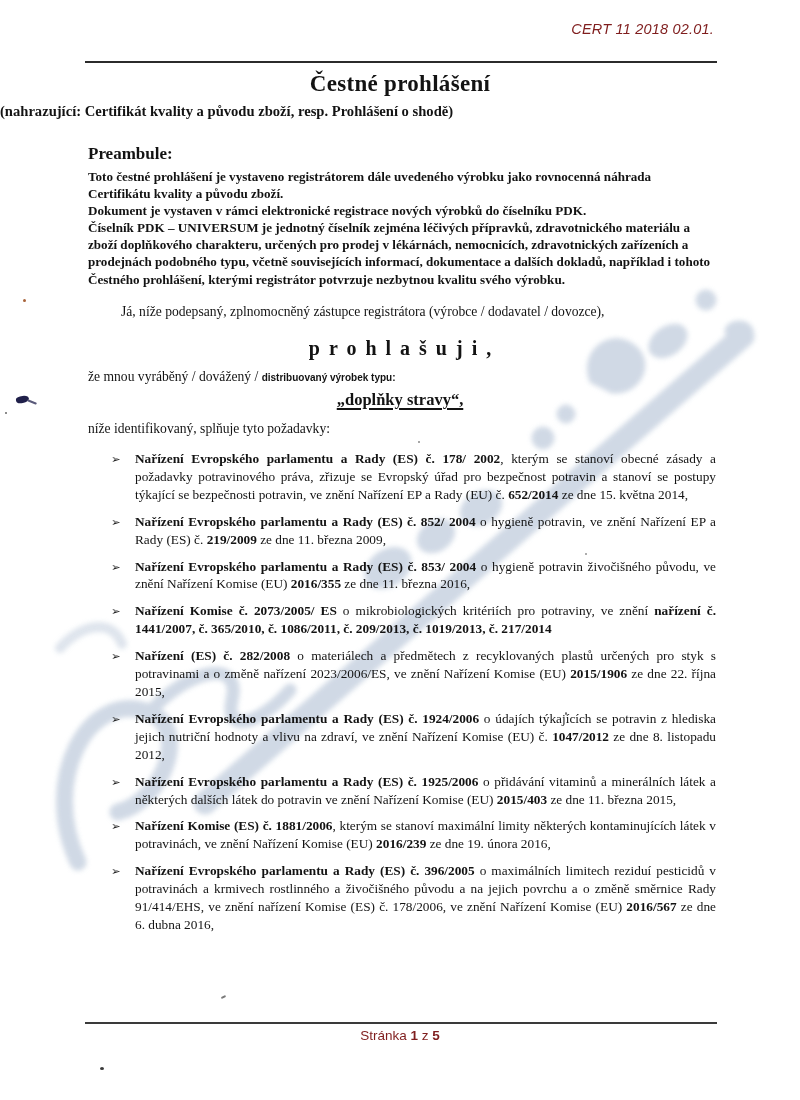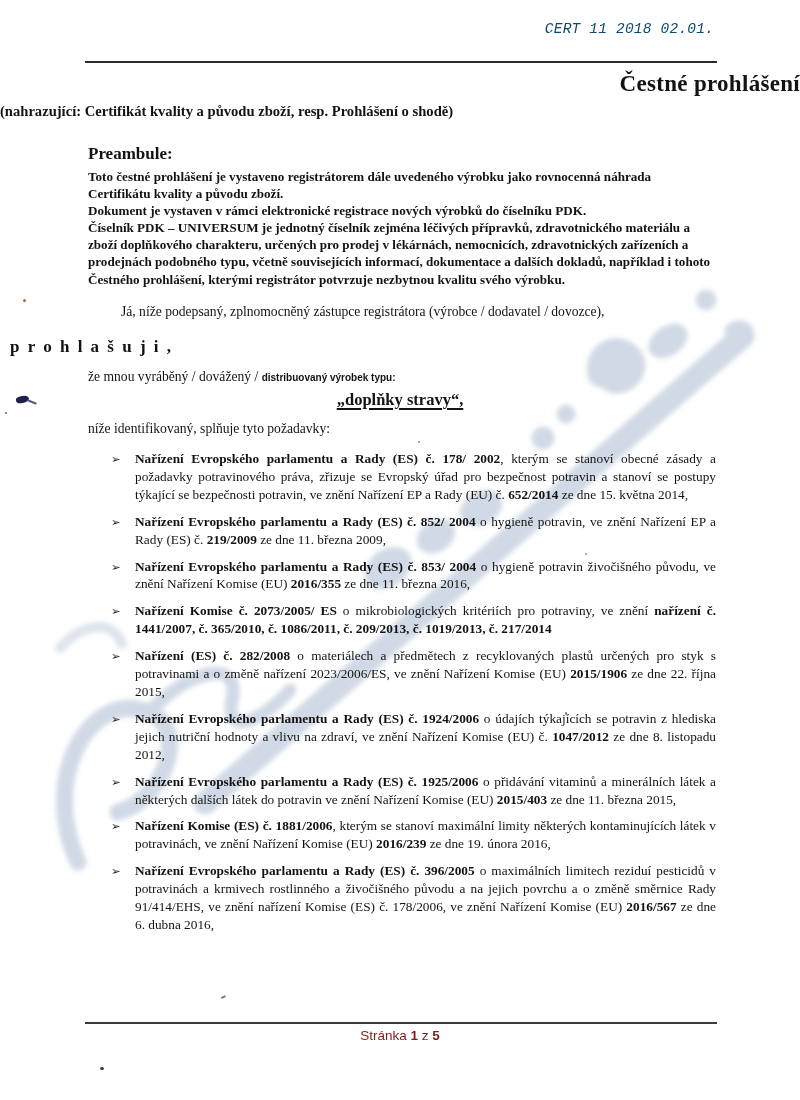--- a/index.html
+++ b/index.html
@@ -6,49 +6,49 @@
   body{
     width:800px;height:1100px;background:#ffffff;position:relative;
     font-family:"Liberation Serif", serif;color:#131313;overflow:hidden;
   }
   .page{position:absolute;inset:0;}
   .wm{position:absolute;left:0;top:0;z-index:0;}
   .content{position:absolute;inset:0;z-index:1;}
 
   .doc-code{
     position:absolute;top:21px;right:86px;
-    font-family:Liberation Mono, monospace;font-style:italic;
-    font-size:14.5px;letter-spacing:.2px;color:#0c4a6e;
+    font-family:Liberation Sans, sans-serif;font-style:italic;
+    font-size:14.5px;letter-spacing:.2px;color:#7f1d1d;
   }
   .top-rule{position:absolute;left:85px;right:83px;top:61px;border-top:2px solid #2b2b2b;}
 
   .title{
-    position:absolute;left:0;right:0;top:71px;text-align:right;
+    position:absolute;left:0;right:0;top:71px;text-align:center;
     font-size:23px;font-weight:bold;letter-spacing:.3px;
   }
   .subtitle{
     position:absolute;left:0;right:0;top:103px;text-align:left;
     font-size:14.6px;font-weight:bold;
   }
 
   .preambule{position:absolute;left:88px;right:84px;top:144px;}
   .preambule h2{
     margin:0 0 4px 0;font-size:17px;font-weight:bold;
   }
   .preambule p{
     margin:0;font-size:13.1px;font-weight:bold;line-height:17.1px;
   }
 
   .intro{
     position:absolute;left:88px;right:84px;top:304px;
     font-size:13.6px;text-indent:33px;
   }
   .verb{
-    position:absolute;left:10px;right:0;top:337px;text-align:left;
-    font-size:17px;font-weight:bold;word-spacing:4px;
+    position:absolute;left:0;right:0;top:337px;text-align:center;
+    font-size:20px;font-weight:bold;word-spacing:4px;
   }
   .type-line{position:absolute;left:88px;right:84px;top:369px;font-size:13.6px;}
   .type-line .sans{font-family:"Liberation Sans", sans-serif;font-size:10px;font-weight:bold;}
   .product{
     position:absolute;left:0;right:0;top:390px;text-align:center;
     font-size:16.5px;font-weight:bold;
   }
   .product span{text-decoration:underline;text-decoration-thickness:1.6px;text-underline-offset:3px;}
   .requirements{position:absolute;left:88px;right:84px;top:421px;font-size:13.6px;}
 

